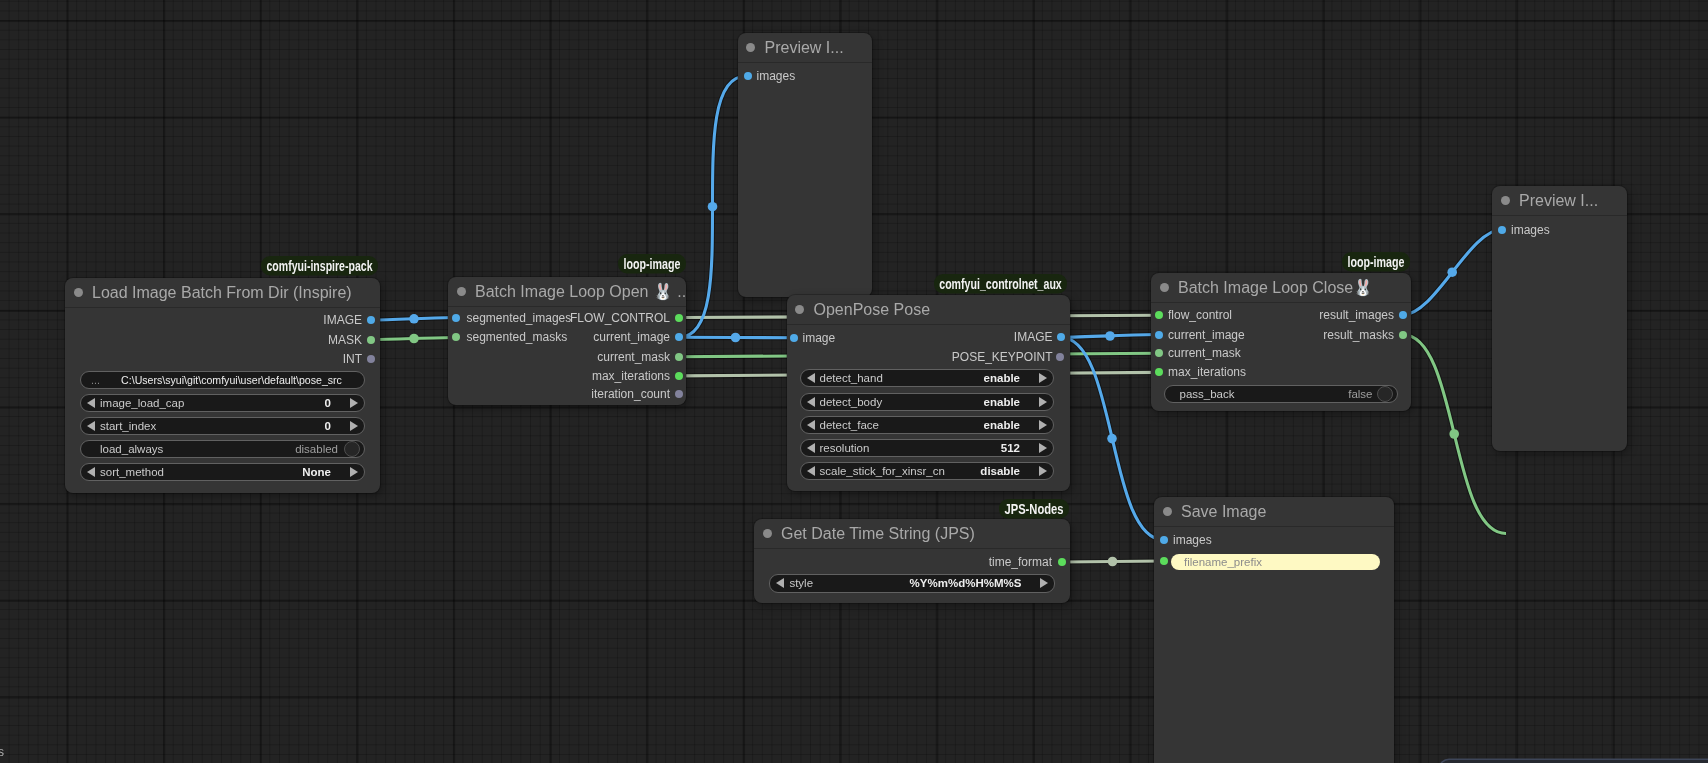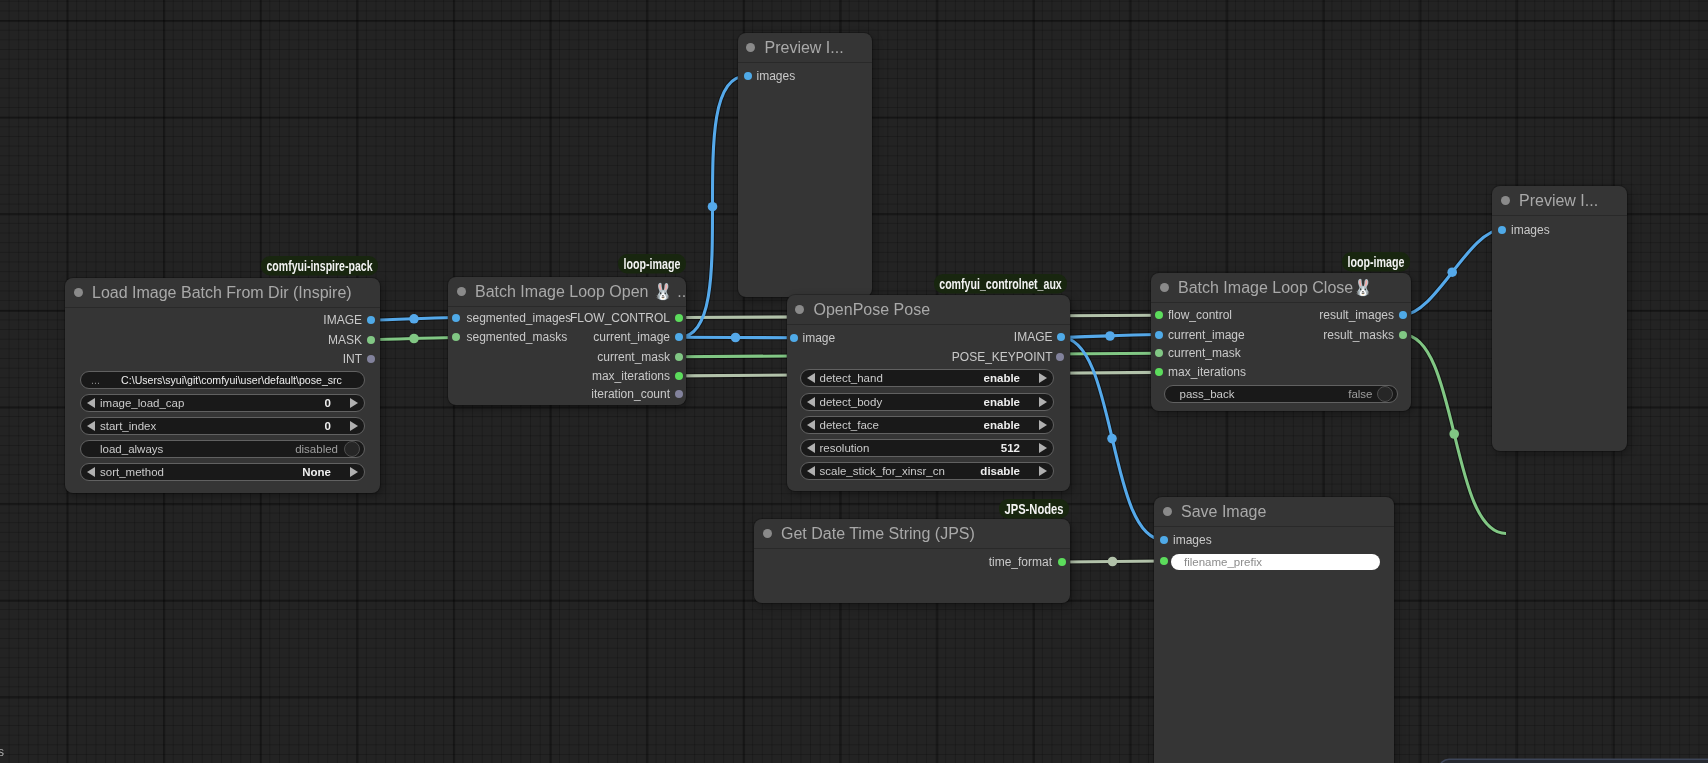--- a/index.html
+++ b/index.html
@@ -178,20 +178,26 @@
         <span class="wl">scale_stick_for_xinsr_cn</span>
         <span class="wv">disable</span>
         <b class="ar"></b>
       </div>
 </div>
 
 <div class="node" style="left:754px;top:518.5px;width:316px;height:84px">
   <div class="tt"><i></i>Get Date Time String (JPS)</div>
   <b class="dot c-grn" style="left:307.5px;top:43.5px"></b>
       <span class="lbl r" style="right:18px;top:43.5px">time_format</span>
+  <div class="wg" style="left:15.4px;top:55px;width:286px;height:19px">
+        <b class="al"></b>
+        <span class="wl">style</span>
+        <span class="wv">%Y%m%d%H%M%S</span>
+        <b class="ar"></b>
+      </div>
 </div>
 
 <div class="node" style="left:1151px;top:272.5px;width:260px;height:138px">
   <div class="tt"><i></i>Batch Image Loop Close🐰</div>
   <b class="dot c-grn" style="left:7.5px;top:42.8px"></b>
       <span class="lbl" style="left:17px;top:42.8px">flow_control</span>
   <b class="dot c-img" style="left:7.5px;top:62px"></b>
       <span class="lbl" style="left:17px;top:62px">current_image</span>
   <b class="dot c-mask" style="left:7.5px;top:80.7px"></b>
       <span class="lbl" style="left:17px;top:80.7px">current_mask</span>
@@ -206,21 +212,21 @@
         <span class="wv" style="right:24px;color:#9f9f9f;font-weight:normal">false</span>
         <b class="tog"></b>
       </div>
 </div>
 
 <div class="node" style="left:1154px;top:497px;width:240px;height:266px;border-bottom-left-radius:0;border-bottom-right-radius:0">
   <div class="tt"><i></i>Save Image</div>
   <b class="dot c-img" style="left:10px;top:43px"></b>
       <span class="lbl" style="left:19px;top:43px">images</span>
   <b class="dot c-grn" style="left:10px;top:64px"></b>
-  <div class="wg" style="left:17px;top:56.5px;width:209px;height:16px;background:#ffffff;border:none">
+  <div class="wg" style="left:17px;top:56.5px;width:209px;height:16px;background:#fef9c3;border:none">
         <span class="wl" style="left:13px;color:#8c8c8c">filename_prefix</span>
       </div>
 </div>
 
 <div class="node" style="left:1492px;top:186px;width:135px;height:265px">
   <div class="tt"><i></i>Preview I...</div>
   <b class="dot c-img" style="left:10px;top:43.5px"></b>
       <span class="lbl" style="left:19px;top:43.5px">images</span>
 </div>
 

